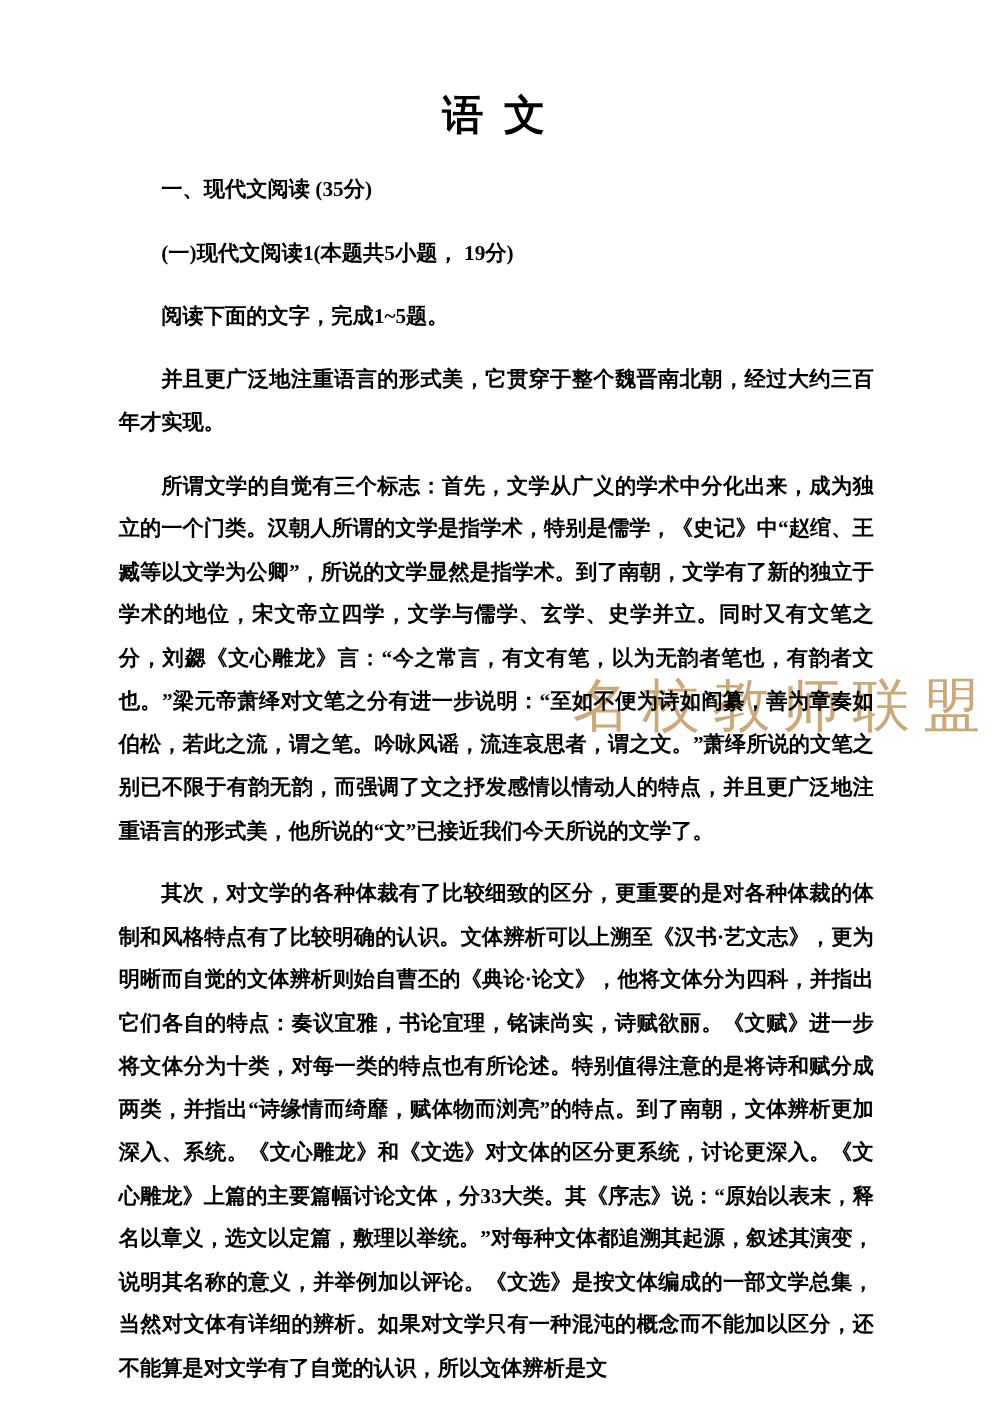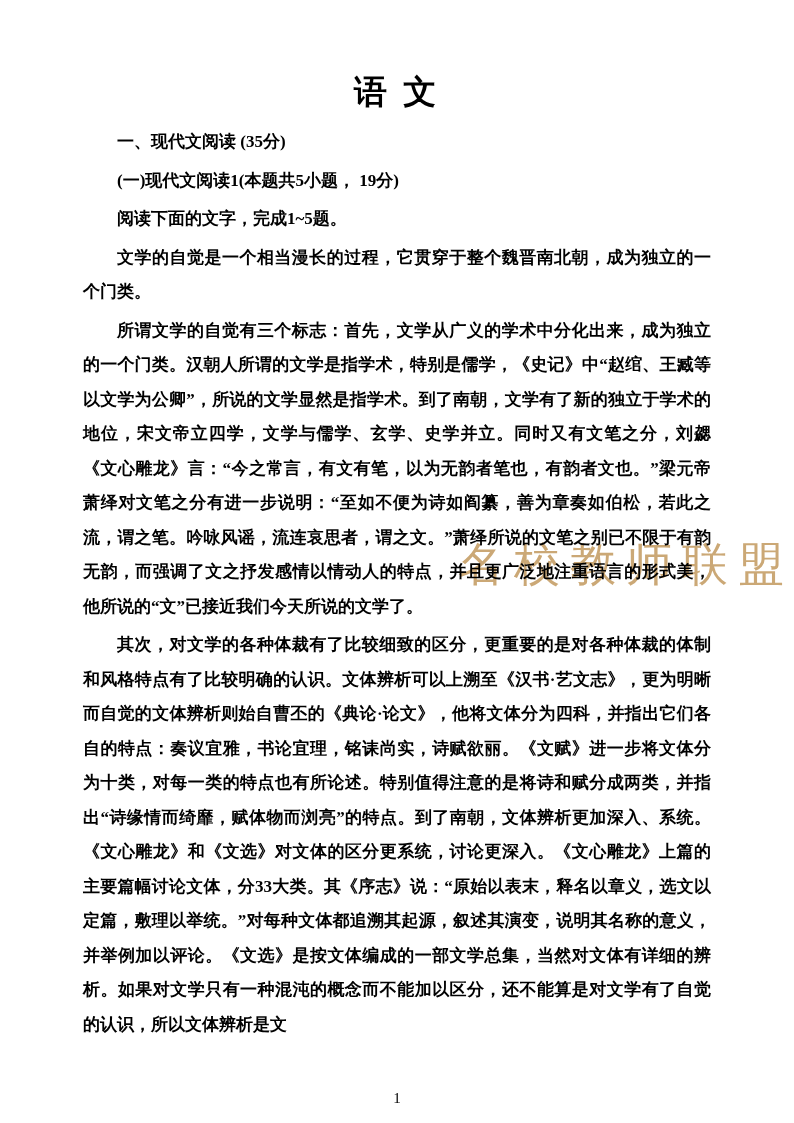--- a/index.html
+++ b/index.html
@@ -20,35 +20,35 @@
     overflow: hidden;
   }
   .doc-title {
     margin: 18px 0 6px 0;
     text-align: center;
     font-size: 28px;
     font-weight: bold;
     letter-spacing: 1px;
   }
   .doc-subject {
-    margin: 8px 0 10px 0;
+    margin: 8px 0 20px 0;
     text-align: center;
     font-size: 33px;
     font-weight: bold;
     letter-spacing: 4px;
   }
   .content {
     position: relative;
     z-index: 2;
     font-size: 17px;
     line-height: 34.5px;
     text-align: justify;
   }
   .content p {
-    margin: 4px;
+    margin: 16px;
   }
   .indent {
     text-indent: 2em;
     font-weight: bold;
   }
   .bold {
     font-weight: bold;
   }
   .watermark {
     position: absolute;
@@ -87,21 +87,21 @@
 
   <div class="content">
 
     <p class="indent bold">一、现代文阅读 (35分)</p>
 
     <p class="indent">(一)现代文阅读1(本题共5小题， 19分)</p>
 
     <p class="indent">阅读下面的文字，完成1~5题。</p>
 
 
-    <p class="indent">文学的自觉是一个相当漫长的过程，它贯穿于整个魏晋南北朝，成为独立的一个门类。</p>
+    <p class="indent">并且更广泛地注重语言的形式美，它贯穿于整个魏晋南北朝，经过大约三百年才实现。</p>
 
     <p class="indent">所谓文学的自觉有三个标志：首先，文学从广义的学术中分化出来，成为独立的一个门类。汉朝人所谓的文学是指学术，特别是儒学，《史记》中“赵绾、王臧等以文学为公卿”，所说的文学显然是指学术。到了南朝，文学有了新的独立于学术的地位，宋文帝立四学，文学与儒学、玄学、史学并立。同时又有文笔之分，刘勰《文心雕龙》言：“今之常言，有文有笔，以为无韵者笔也，有韵者文也。”梁元帝萧绎对文笔之分有进一步说明：“至如不便为诗如阎纂，善为章奏如伯松，若此之流，谓之笔。吟咏风谣，流连哀思者，谓之文。”萧绎所说的文笔之别已不限于有韵无韵，而强调了文之抒发感情以情动人的特点，并且更广泛地注重语言的形式美，他所说的“文”已接近我们今天所说的文学了。</p>
 
     <p class="indent">其次，对文学的各种体裁有了比较细致的区分，更重要的是对各种体裁的体制和风格特点有了比较明确的认识。文体辨析可以上溯至《汉书·艺文志》，更为明晰而自觉的文体辨析则始自曹丕的《典论·论文》，他将文体分为四科，并指出它们各自的特点：奏议宜雅，书论宜理，铭诔尚实，诗赋欲丽。《文赋》进一步将文体分为十类，对每一类的特点也有所论述。特别值得注意的是将诗和赋分成两类，并指出“诗缘情而绮靡，赋体物而浏亮”的特点。到了南朝，文体辨析更加深入、系统。《文心雕龙》和《文选》对文体的区分更系统，讨论更深入。《文心雕龙》上篇的主要篇幅讨论文体，分33大类。其《序志》说：“原始以表末，释名以章义，选文以定篇，敷理以举统。”对每种文体都追溯其起源，叙述其演变，说明其名称的意义，并举例加以评论。《文选》是按文体编成的一部文学总集，当然对文体有详细的辨析。如果对文学只有一种混沌的概念而不能加以区分，还不能算是对文学有了自觉的认识，所以文体辨析是文</p>
 
   </div>
 
   <div class="page-number">1</div>
 
 </div>

